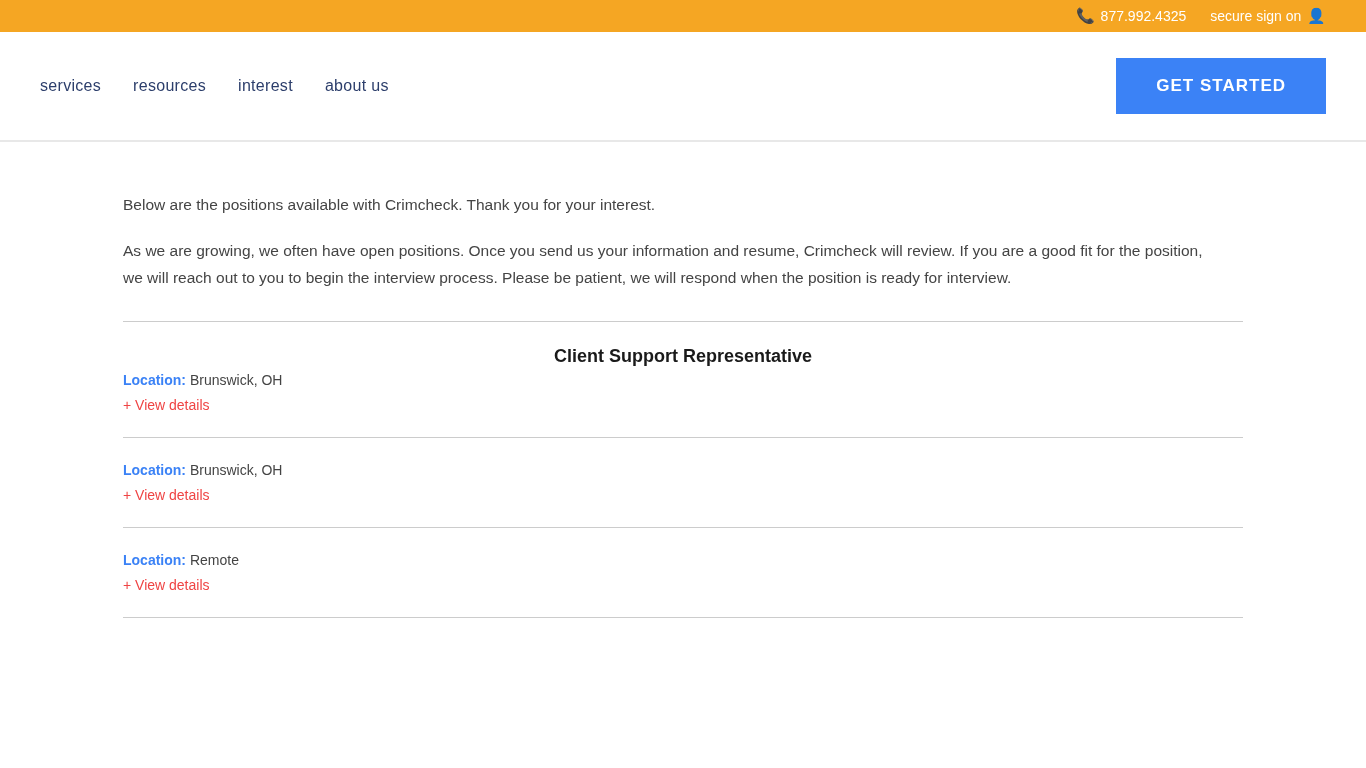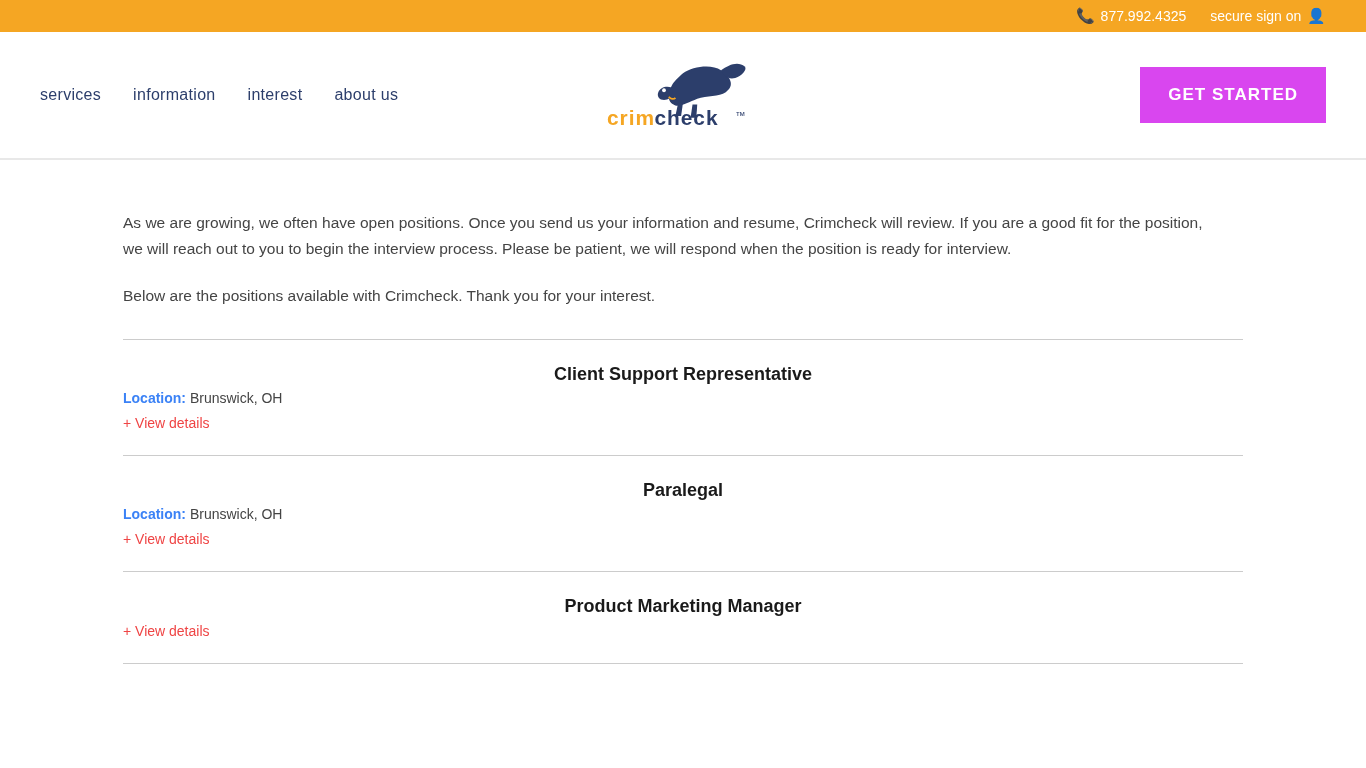--- a/index.html
+++ b/index.html
@@ -26,21 +26,21 @@
     .top-bar-icon {
       font-size: 15px;
     }
 
     
     .header {
       display: flex;
       align-items: center;
       justify-content: space-between;
       padding: 0 40px;
-      height: 128px;
+      height: 110px;
       background: #fff;
       border-bottom: 2px solid #e8e8e8;
     }
     .nav {
       display: flex;
       gap: 32px;
       align-items: center;
     }
     .nav-item {
       font-size: 16px;
@@ -56,24 +56,24 @@
       transform: translateX(-50%);
       display: flex;
       flex-direction: column;
       align-items: center;
     }
     .logo-svg {
       width: 190px;
       height: 80px;
     }
     .get-started-btn {
-      background: #d946ef;
+      background: #3b82f6;
       color: #fff;
       border: none;
-      padding: 18px 28px;
+      padding: 18px 40px;
       font-size: 17px;
       font-weight: bold;
       letter-spacing: 1px;
       cursor: pointer;
       text-transform: uppercase;
     }
 
     
     .main-content {
       max-width: 1200px;
@@ -139,78 +139,56 @@
   </div>
   <div class="top-bar-item">
     <span>secure sign on</span>
     <span class="top-bar-icon">👤</span>
   </div>
 </div>
 
 <div class="header" style="position:relative;">
   <nav class="nav">
     <a class="nav-item">services</a>
-    <a class="nav-item">information</a>
+    <a class="nav-item">resources</a>
     <a class="nav-item">interest</a>
     <a class="nav-item">about us</a>
   </nav>
 
-  <div class="logo-area">
-    <svg class="logo-svg" viewBox="0 0 200 80" xmlns="http://www.w3.org/2000/svg">
-
-      <g transform="translate(20, 2)">
-
-        <path d="M80,15 C90,8 110,5 120,12 C130,19 135,28 125,35 C118,40 105,38 95,42 C85,46 75,52 70,48 C62,44 65,32 70,25 C74,20 78,17 80,15 Z" fill="#2c3e6b"></path>
-
-        <path d="M120,12 C128,6 138,2 145,8 C148,11 142,18 135,20 C128,22 122,18 120,12 Z" fill="#2c3e6b"></path>
-
-        <path d="M75,46 L72,60 L78,60 L80,46 Z" fill="#2c3e6b"></path>
-        <path d="M90,48 L88,62 L94,62 L95,48 Z" fill="#2c3e6b"></path>
-
-        <path d="M68,30 C62,28 56,30 54,35 C52,40 56,44 62,43 C68,42 70,36 68,30 Z" fill="#2c3e6b"></path>
-
-        <circle cx="60" cy="33" r="2" fill="#fff"></circle>
-
-        <path d="M65,40 C67,42 70,43 72,41" stroke="#f5a623" stroke-width="2" fill="none"></path>
-      </g>
-
-      <text x="20" y="72" font-family="Arial, sans-serif" font-size="22" font-weight="bold" fill="#f5a623" letter-spacing="1">crim</text>
-      <text x="70" y="72" font-family="Arial, sans-serif" font-size="22" font-weight="bold" fill="#2c3e6b" letter-spacing="1">check</text>
-      <text x="155" y="65" font-family="Arial, sans-serif" font-size="11" fill="#2c3e6b">™</text>
-    </svg>
-  </div>
 
   <button class="get-started-btn">GET STARTED</button>
 </div>
 
 <div class="main-content">
 
+  <p class="intro-text">Below are the positions available with Crimcheck.  Thank you for your interest.</p>
   <p class="intro-text">As we are growing, we often have open positions. Once you send us your information and resume, Crimcheck will review. If you are a good fit for the position, we will reach out to you to begin the interview process.  Please be patient, we will respond when the position is ready for interview.</p>
-  <p class="intro-text">Below are the positions available with Crimcheck.  Thank you for your interest.</p>
 
   <div class="positions-section">
 
     <div class="position-item">
       <div class="position-title">Client Support Representative</div>
       <div class="position-location">
         <strong>Location:</strong>
         <span>Brunswick, OH</span>
       </div>
       <a class="view-details">+ View details</a>
     </div>
 
     <div class="position-item">
-      <div class="position-title">Paralegal</div>
       <div class="position-location">
         <strong>Location:</strong>
         <span>Brunswick, OH</span>
       </div>
       <a class="view-details">+ View details</a>
     </div>
 
     <div class="position-item">
-      <div class="position-title">Product Marketing Manager</div>
+      <div class="position-location">
+        <strong>Location:</strong>
+        <span>Remote</span>
+      </div>
       <a class="view-details">+ View details</a>
     </div>
 
   </div>
 
 </div>
 
 </body></html>

